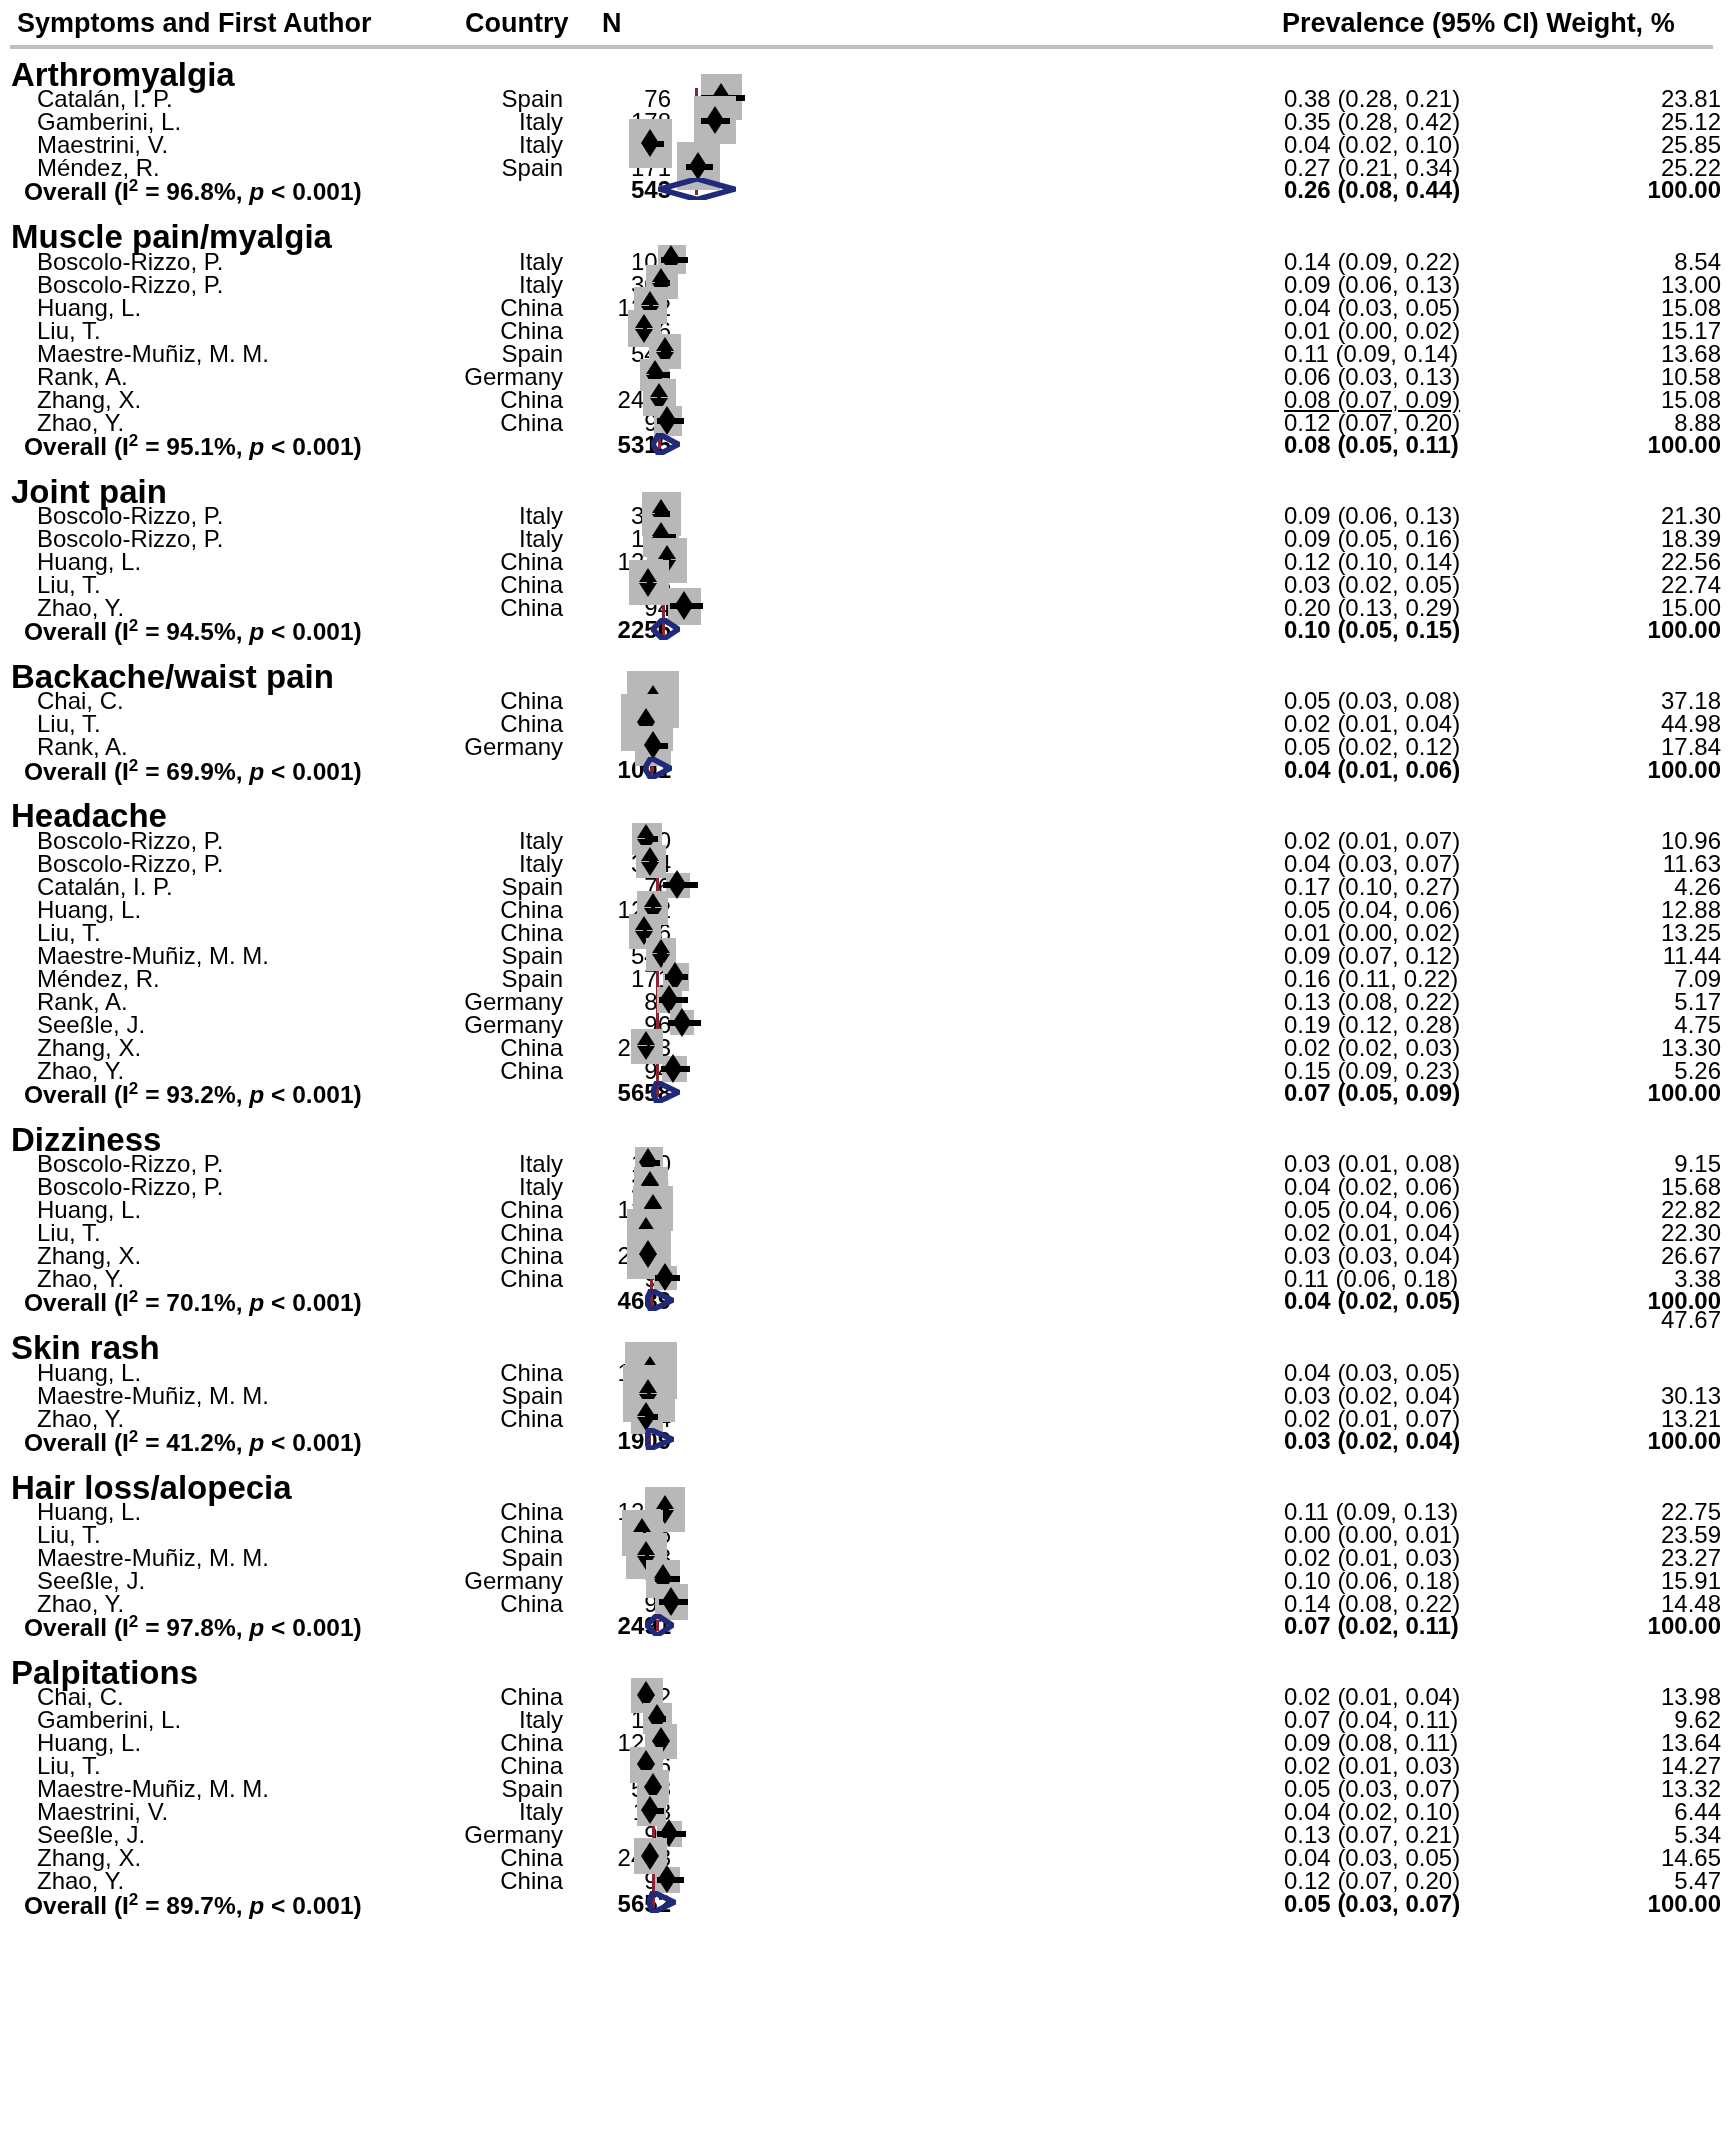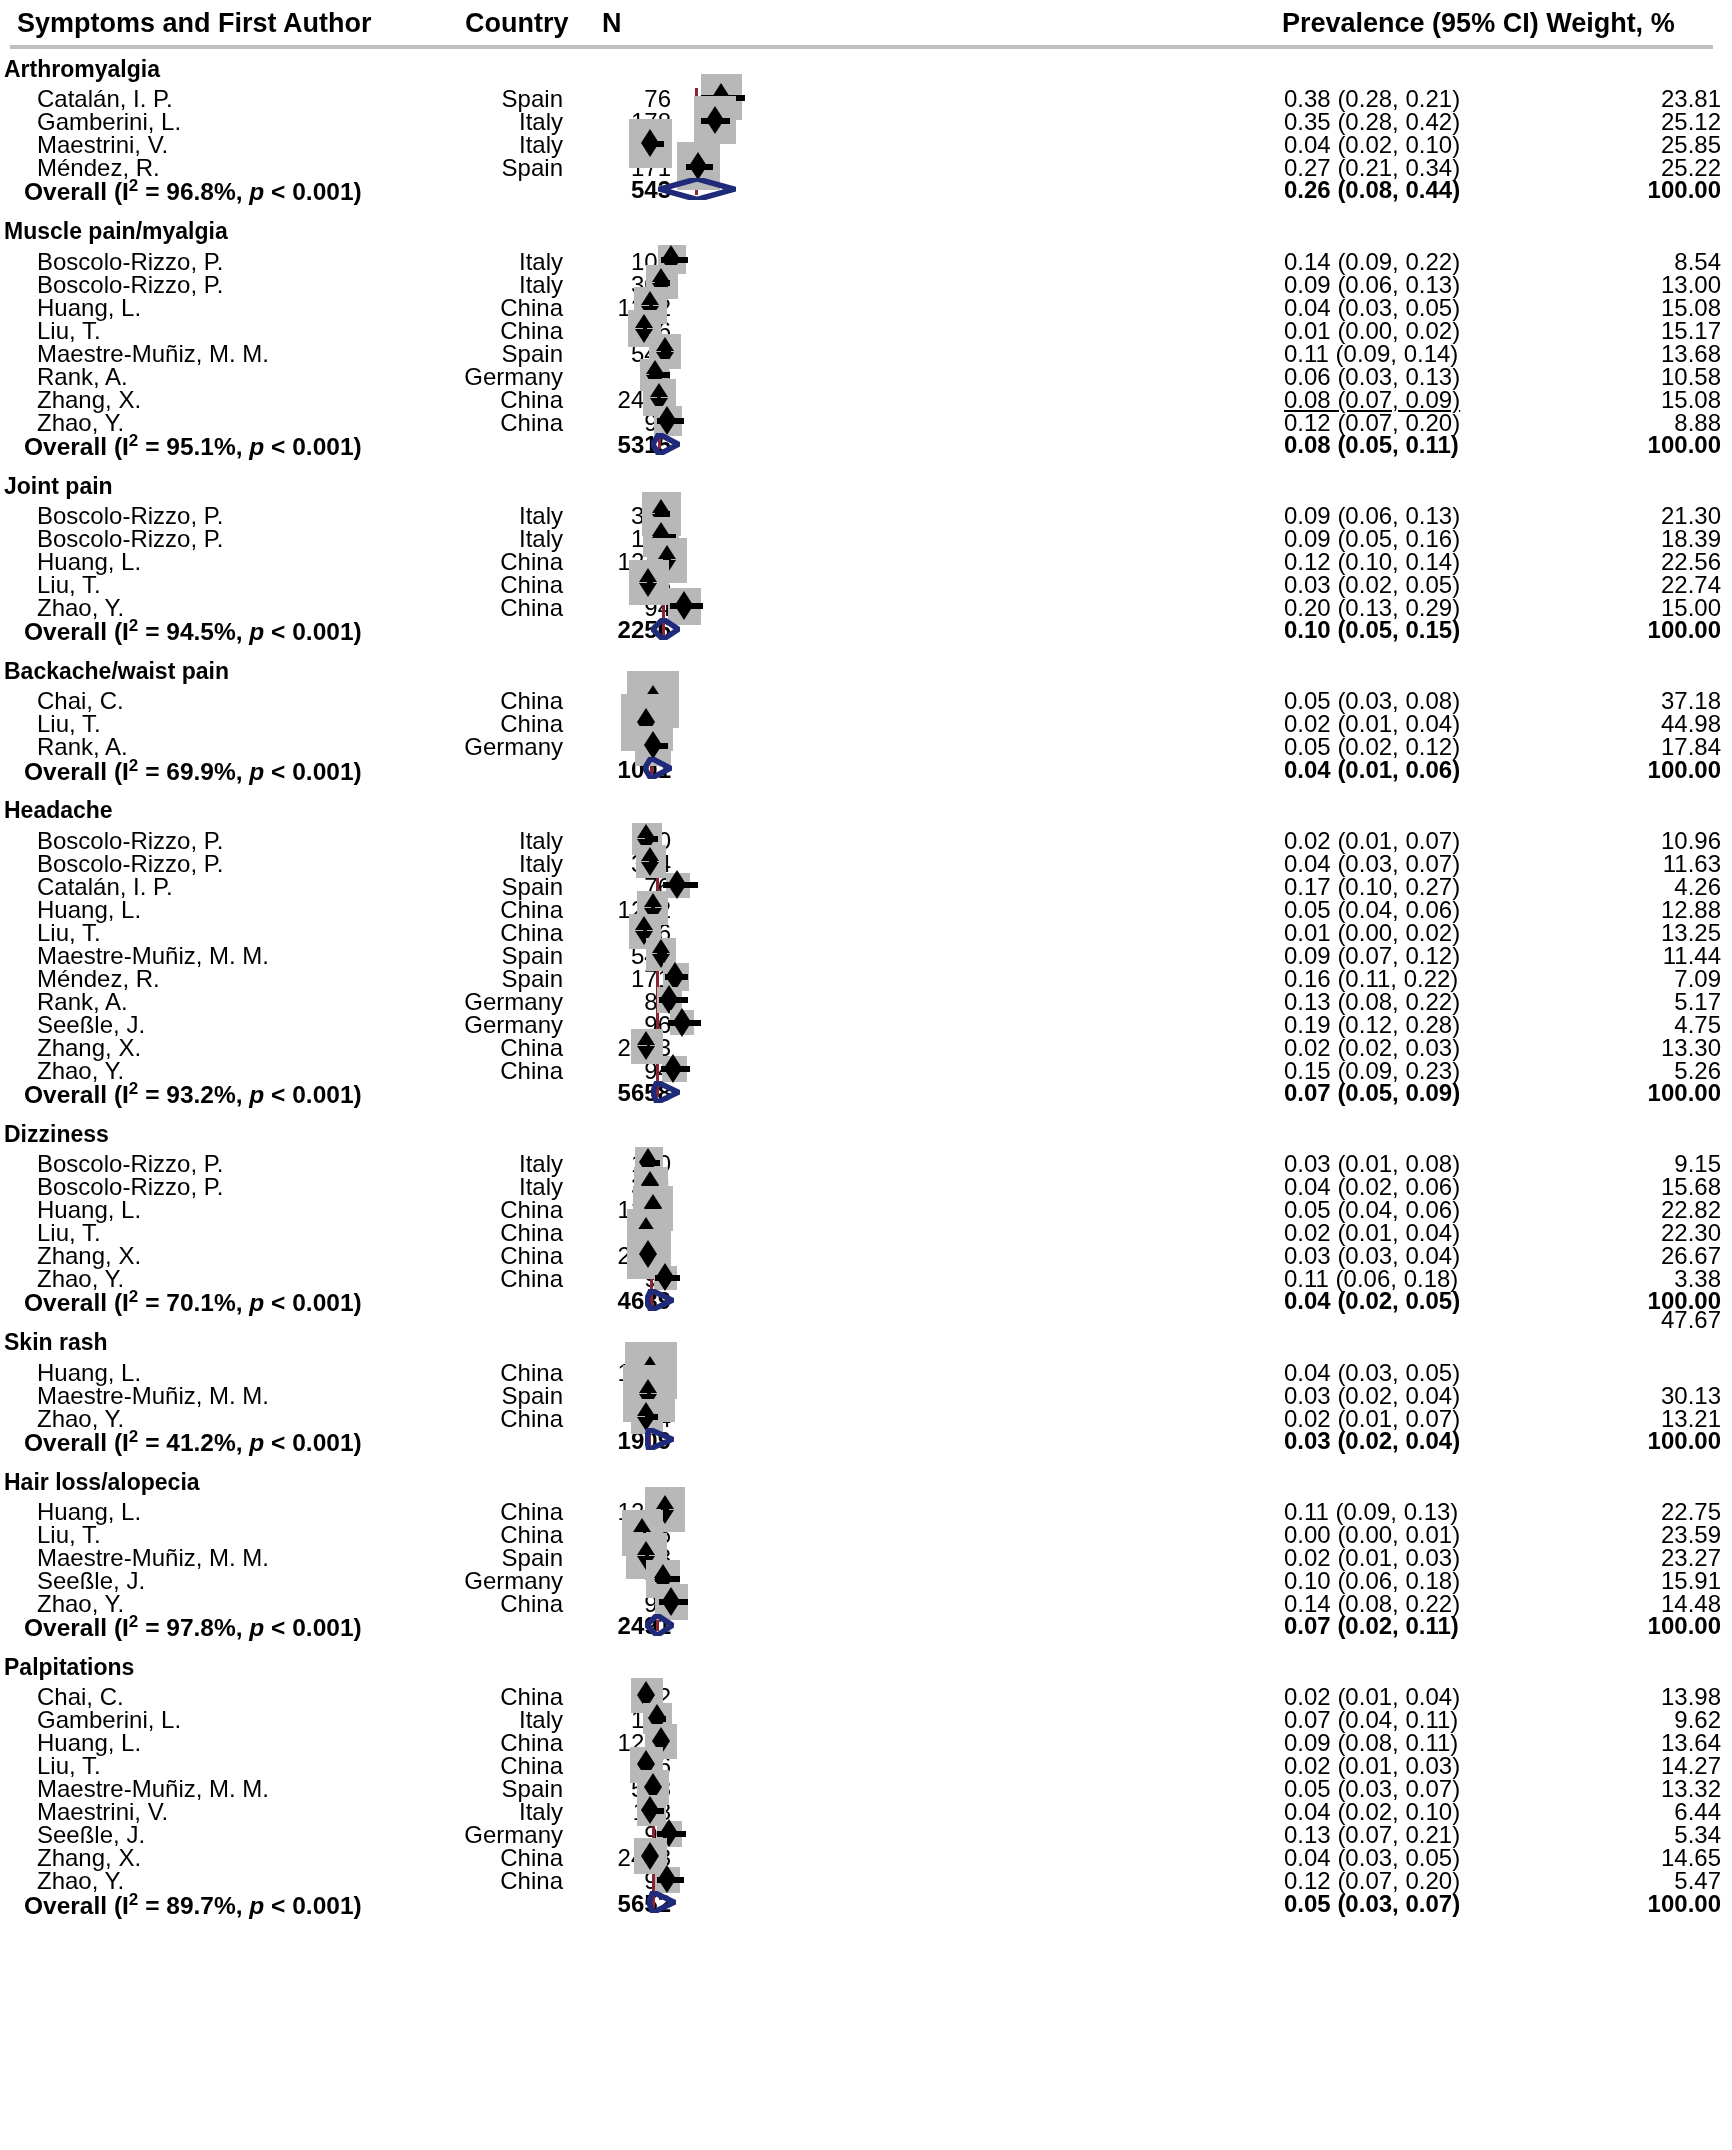--- a/index.html
+++ b/index.html
@@ -10,21 +10,21 @@
 
   
   .hdr{position:absolute;font-weight:bold;font-size:27px;white-space:nowrap;}
   #hdr-sym{left:17px;top:7.7px;}
   #hdr-country{left:465px;top:7.7px;}
   #hdr-n{left:602px;top:7.7px;}
   #hdr-prev{left:1282px;top:7.7px;}
 
   .rule{position:absolute;left:9.5px;top:45px;width:1703px;height:4.3px;background:#bfbfbf;}
 
-  .grp{position:absolute;left:4px;font-weight:bold;font-size:23px;white-space:nowrap;text-align:center;}
+  .grp{position:absolute;left:11px;font-weight:bold;font-size:33px;white-space:nowrap;text-align:center;}
   .author{position:absolute;left:37px;font-size:24px;white-space:nowrap;}
   .country{position:absolute;font-size:24px;white-space:nowrap;text-align:right;}
   .nval{position:absolute;font-size:24px;white-space:nowrap;text-align:right;}
   .overall-lbl{position:absolute;left:24px;font-weight:bold;font-size:24.5px;white-space:nowrap;}
   .overall-lbl i{font-style:italic;}
   .sup{font-size:17px;vertical-align:super;}
   .prev{position:absolute;font-size:24px;white-space:nowrap;text-align:left;}
   .wt{position:absolute;font-size:24px;white-space:nowrap;text-align:right;}
   .b{font-weight:bold;}
 

